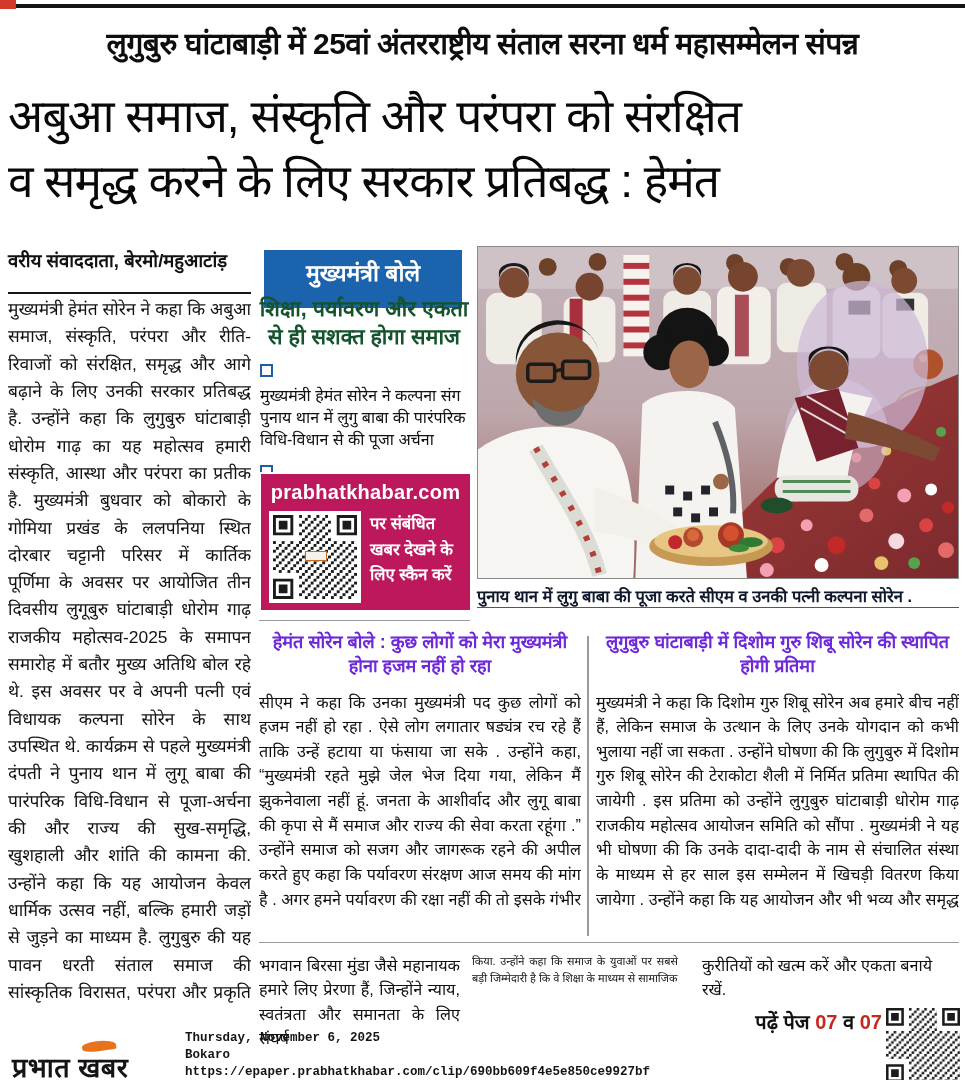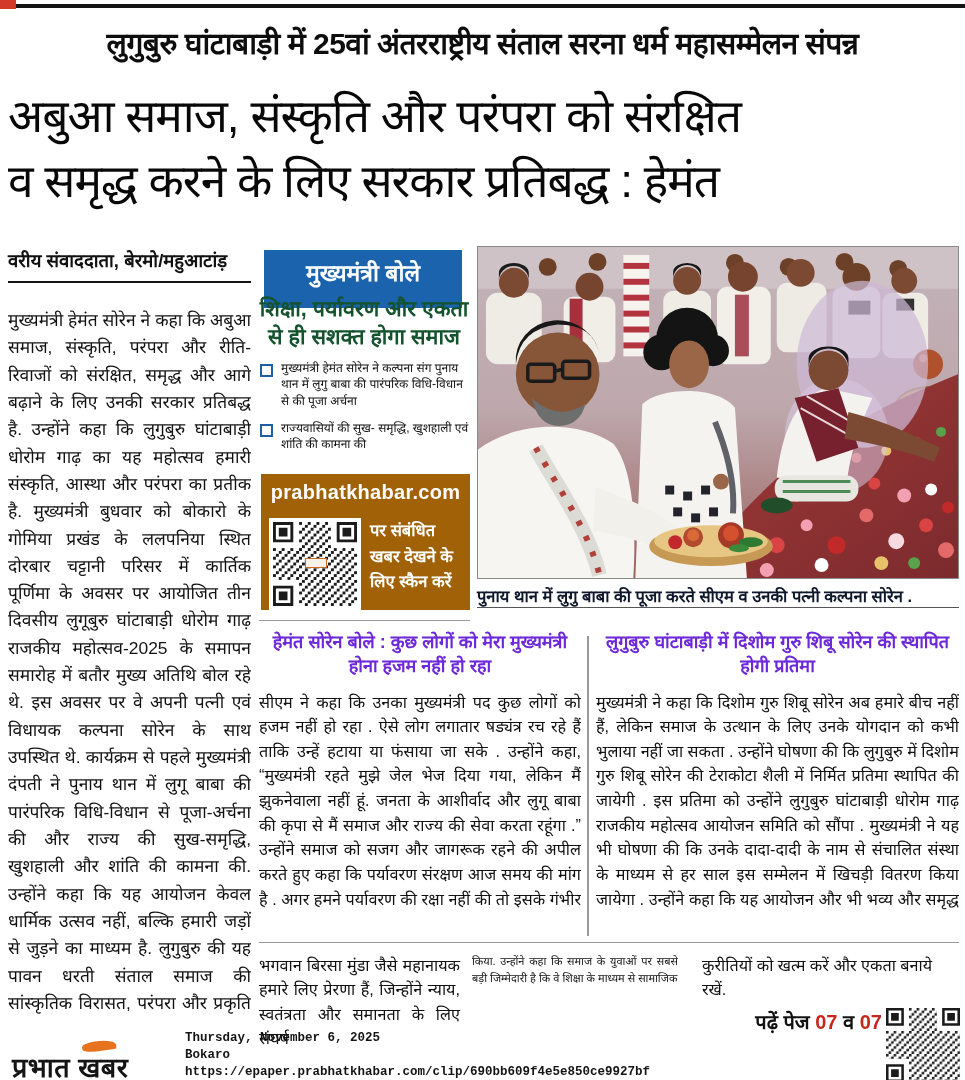--- a/index.html
+++ b/index.html
@@ -13,34 +13,34 @@
   
   .red-tab{left:0;top:0;width:16px;height:9px;background:#d43a2a;}
   .top-rule{left:16px;top:4px;width:949px;height:4px;background:#141414;}
   
   .kicker{left:8px;top:22px;width:949px;text-align:center;
     font-size:30px;font-weight:800;letter-spacing:-0.5px;color:#0d0d0d;white-space:nowrap;}
   .headline{left:8px;top:84px;width:952px;font-size:46px;font-weight:400;
     line-height:1.42;letter-spacing:-1px;color:#080808;}
   
   .left-col{left:8px;top:247px;width:243px;}
-  .byline{font-size:18.5px;font-weight:800;padding-bottom:9px;border-bottom:2px solid #151515;margin-bottom:24px;}
+  .byline{font-size:18.5px;font-weight:800;padding-bottom:20px;border-bottom:2px solid #151515;margin-bottom:2px;}
   .lead-body{font-size:17.4px;line-height:1.57;text-align:justify;max-height:712px;overflow:hidden;}
   
   .blue-header{left:264px;top:250px;width:198px;background:#1c63ae;color:#fff;
     text-align:center;font-size:23px;font-weight:800;padding:6px 0 20px;}
   .subhead{left:258px;top:296px;width:212px;color:#14532d;font-size:21.5px;font-weight:800;
     text-align:center;line-height:1.3;}
   .bullets{left:260px;top:360px;width:210px;max-height:112px;overflow:hidden;}
-  .bullet-item{display:flex;gap:8px;font-size:12px;line-height:1.36;margin-bottom:11px;}
+  .bullet-item{display:flex;gap:8px;font-size:16px;line-height:1.36;margin-bottom:11px;flex-direction:column;}
   .bullet-sq{flex:none;width:9px;height:9px;border:2.5px solid #1c5fa6;margin-top:4px;background:#fff;}
-  .scan-box{left:261px;top:474px;width:209px;height:136px;background:#a16207;color:#fff;
+  .scan-box{left:261px;top:474px;width:209px;height:136px;background:#be185d;color:#fff;
     box-sizing:border-box;padding:7px 8px;}
   .scan-site{font-size:20px;font-weight:800;text-align:center;letter-spacing:0.3px;}
-  .scan-row{display:flex;gap:9px;margin-top:14px;}
+  .scan-row{display:flex;gap:9px;margin-top:7px;}
   .qr-frame{flex:none;width:92px;height:92px;background:#fff;padding:4px;box-sizing:border-box;position:relative;}
   .qr-logo{position:absolute;left:36px;top:40px;width:22px;height:10px;background:#f6f2ea;
     border:1px solid #c96a1e;box-sizing:border-box;}
   .scan-text{font-size:16.5px;font-weight:700;line-height:1.55;}
   
   .photo{left:477px;top:246px;width:482px;height:333px;border:1px solid #8a8a8a;box-sizing:border-box;background:#c8b6bd;}
   .photo svg{display:block;width:100%;height:100%;}
   .caption{left:477px;top:584px;width:482px;font-size:16.5px;font-weight:700;color:#0f172a;
     padding-bottom:0;border-bottom:1.5px solid #555;}
   

